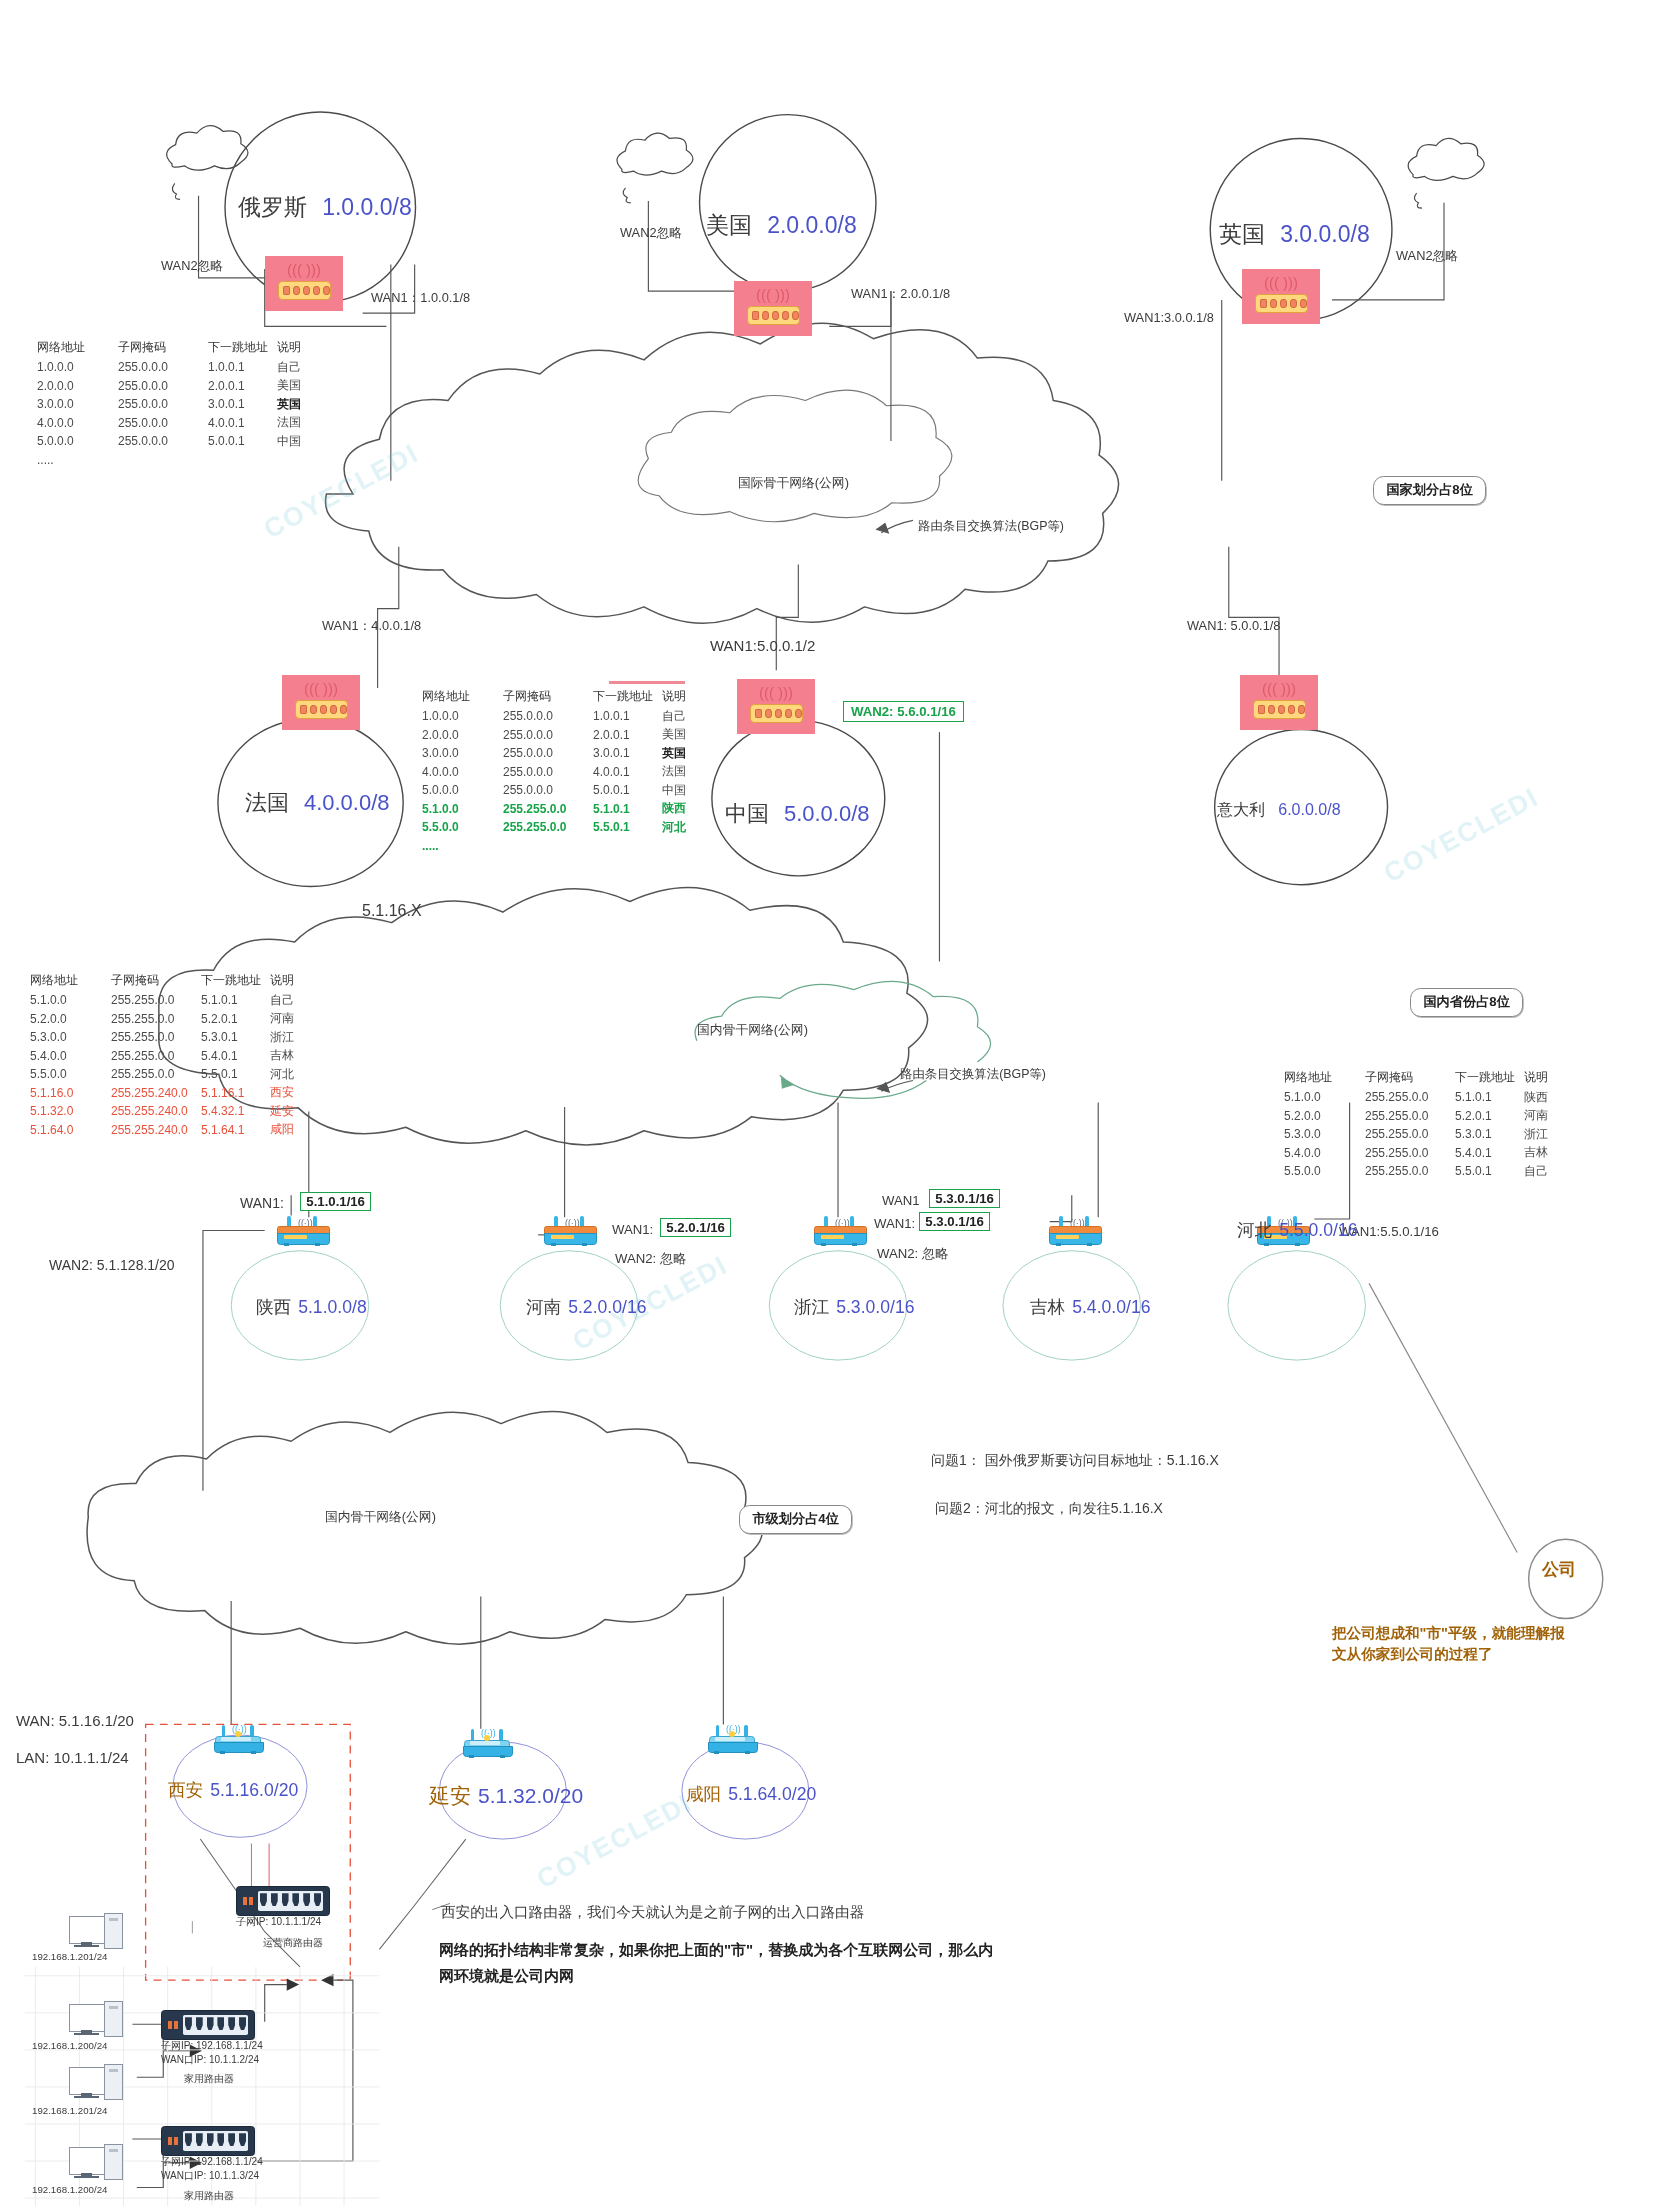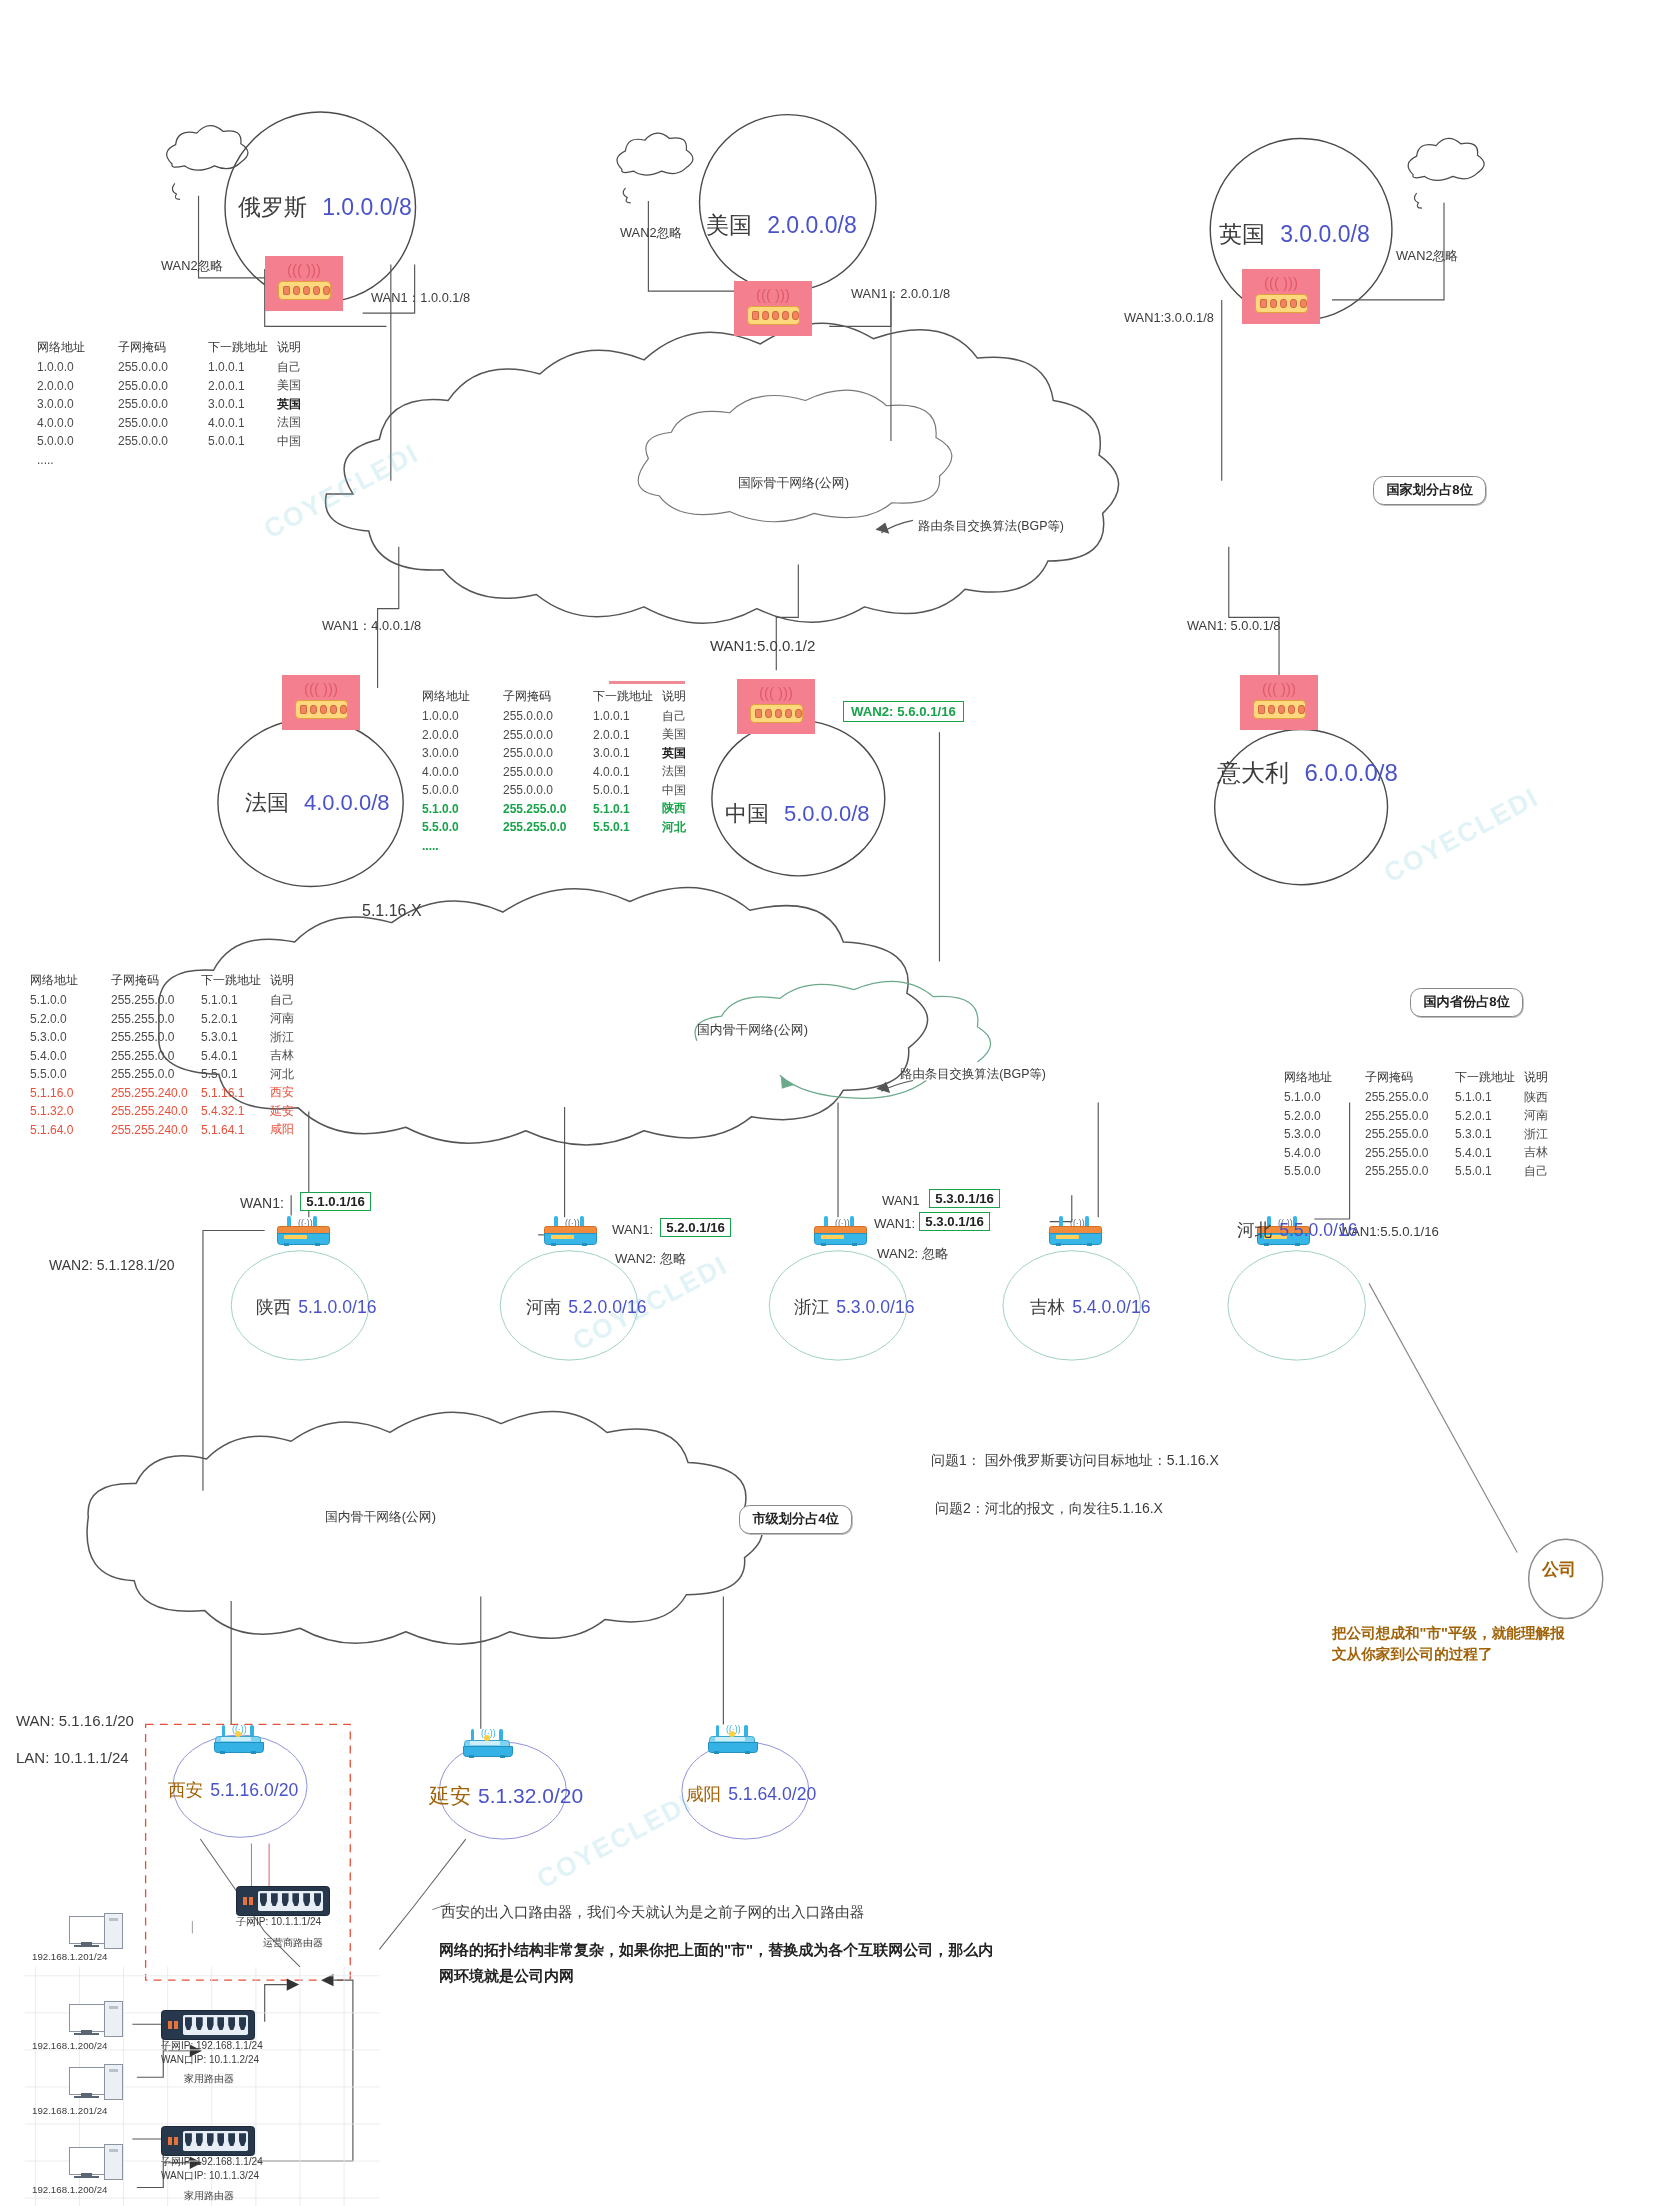--- a/index.html
+++ b/index.html
@@ -354,21 +354,21 @@
     <div class="ant">((( )))</div>
     <div class="body">
         <span class="sq"></span>
         <span class="dot"></span>
         <span class="dot"></span>
         <span class="dot"></span>
         <span class="dot"></span>
       </div>
   </div>
   <div class="t" style="left:1187px;top:619px;font-size:12.8px;">WAN1: 5.0.0.1/8</div>
-  <div class="t" style="left:1217px;top:759px;font-size:24px;">
+  <div class="t" style="left:1217px;top:801px;font-size:16px;">
     <span>意大利</span>
     <span class="blue" style="margin-left:8.8px;">6.0.0.0/8</span>
   </div>
 
   <div class="rtable" style="left:422px;top:686px;">
     <div class="hdr">
       <span class="c0">网络地址</span>
       <span class="c1">子网掩码</span>
       <span class="c2">下一跳地址</span>
       <span class="c3">说明</span>
@@ -531,21 +531,21 @@
     <div class="top"></div>
       <div class="bot"></div>
       <div class="led"></div>
       <div class="f1"></div>
       <div class="f2"></div>
   </div>
   <div class="t" style="left:240px;top:1195px;font-size:14px;">WAN1:</div>
   <div class="gbox" style="left:300px;top:1192px;">5.1.0.1/16</div>
   <div class="t" style="left:49px;top:1257px;font-size:14px;">WAN2: 5.1.128.1/20</div>
   <div class="t" style="left:256px;top:1297px;font-size:17.6px;">
-    <span>陕西</span><span class="blue" style="margin-left:7px;">5.1.0.0/16</span>
+    <span>陕西</span><span class="blue" style="margin-left:7px;">5.1.0.0/8</span>
   </div>
 
   <div class="rtr-blue" style="left:540px;top:1216px;">
     <div class="a1"></div>
       <div class="a2"></div>
       <div class="wifi">((·))</div>
     <div class="top"></div>
       <div class="bot"></div>
       <div class="led"></div>
       <div class="f1"></div>

